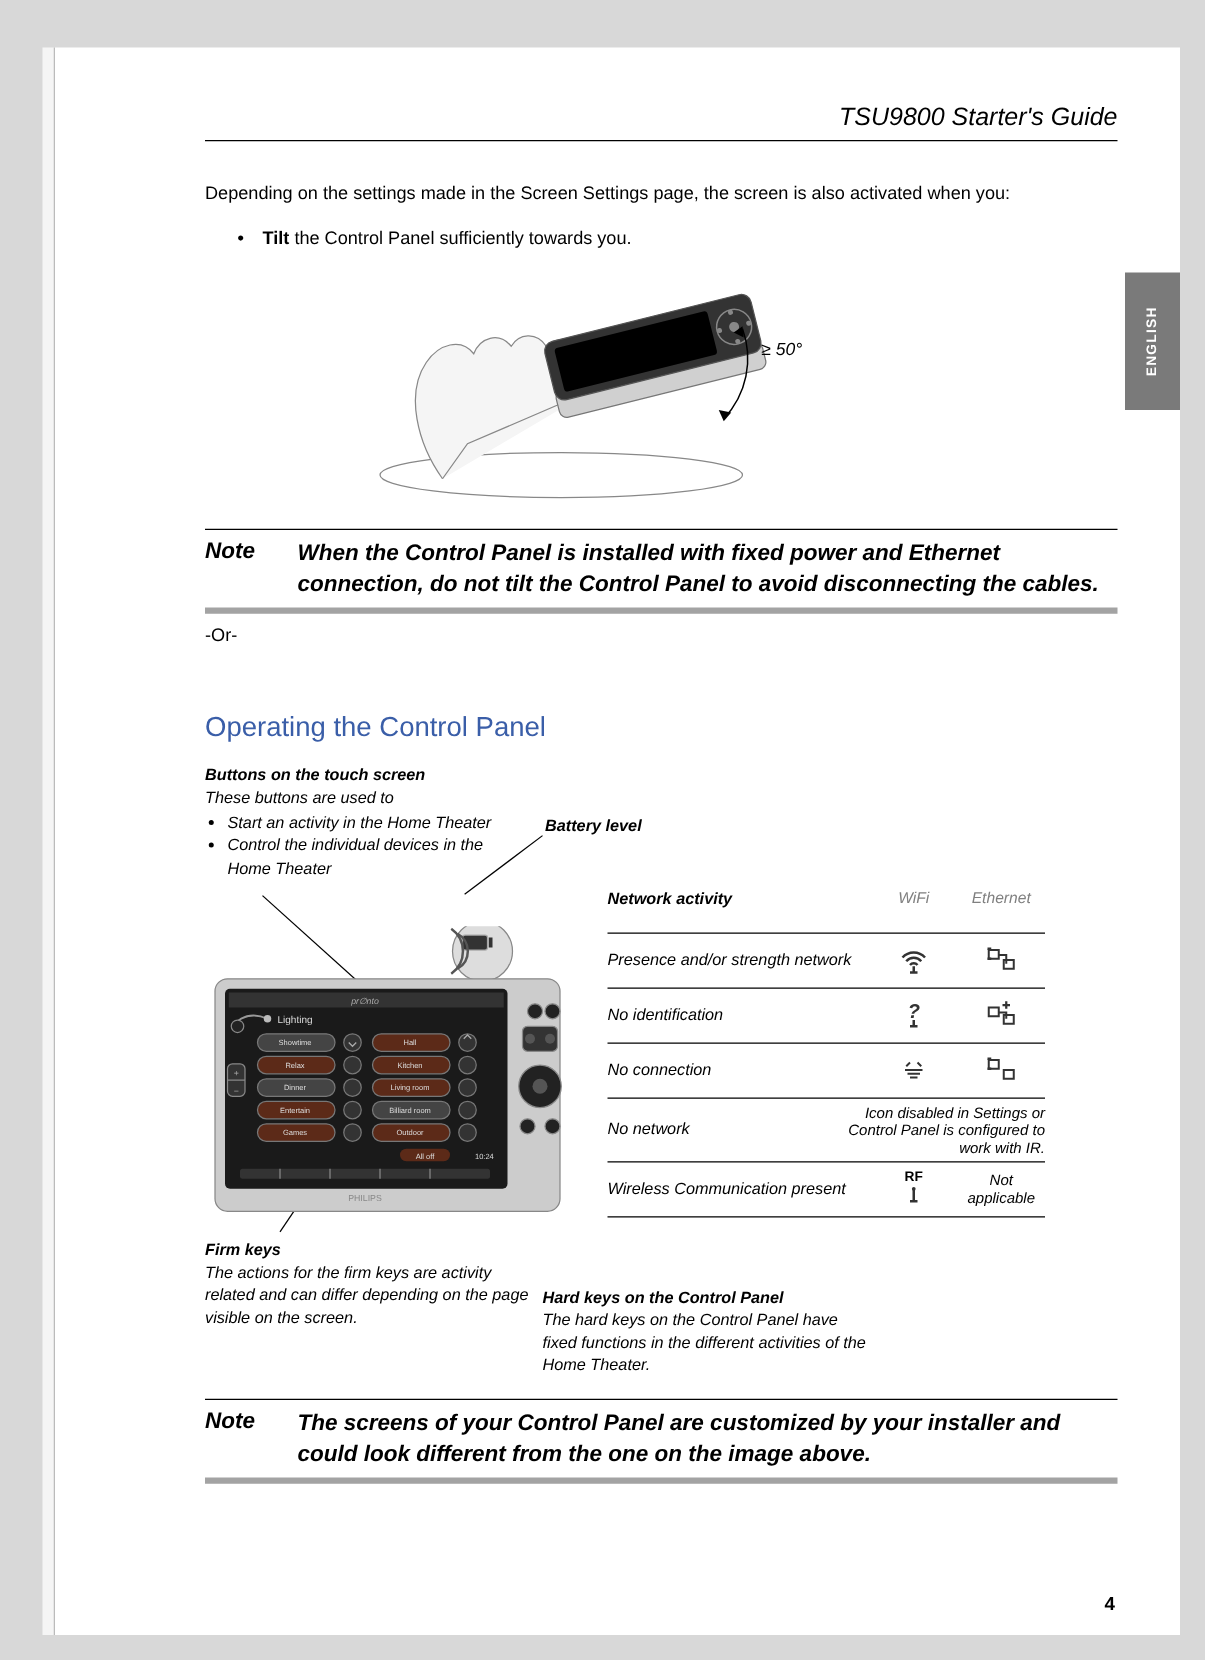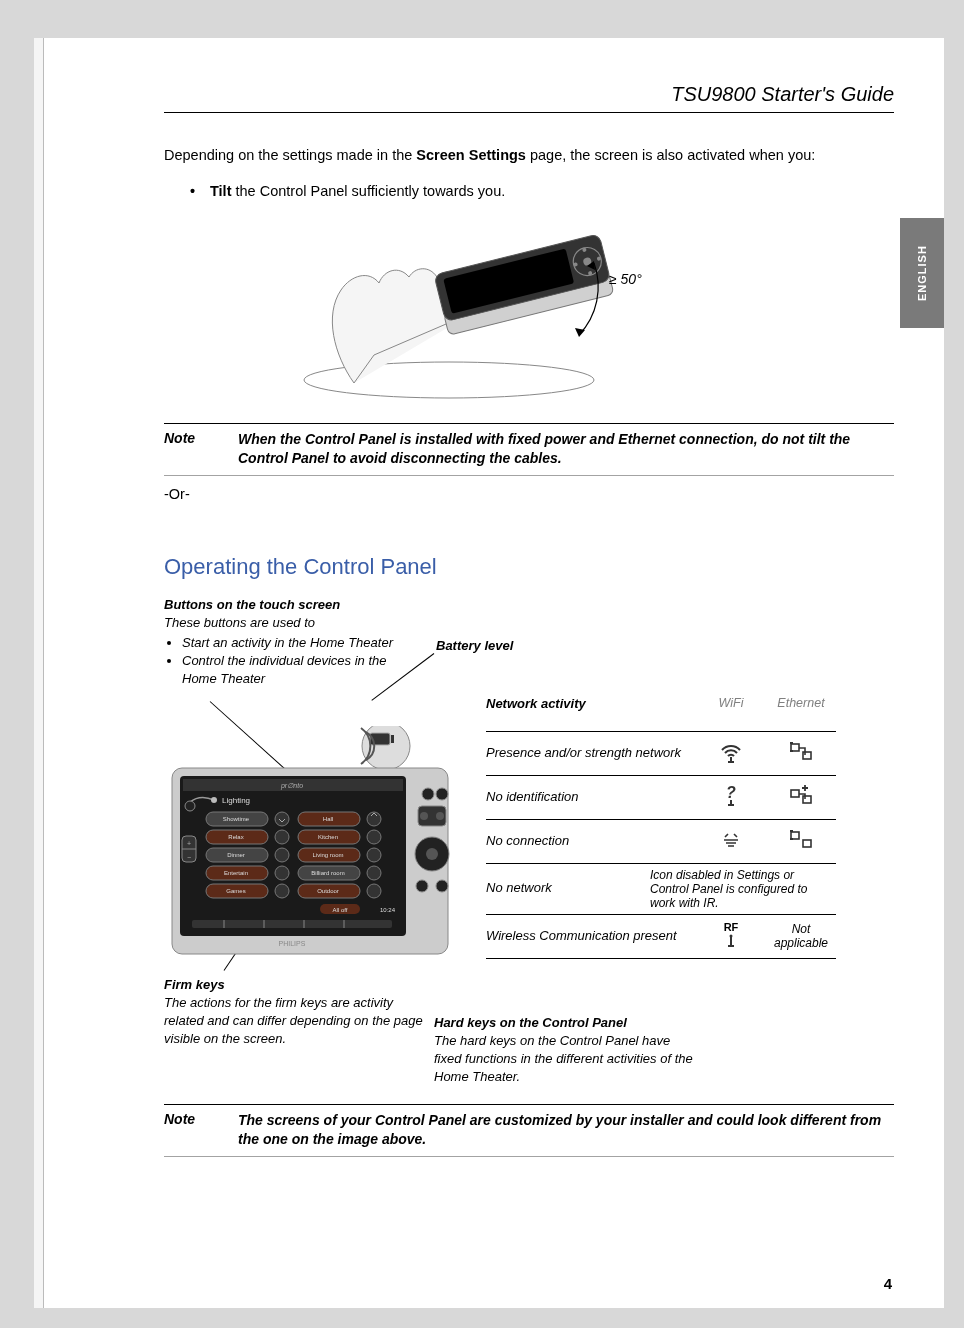--- a/index.html
+++ b/index.html
@@ -39,36 +39,36 @@
     font-size: 11px;
     font-weight: bold;
     letter-spacing: 1px;
     display: flex;
     align-items: center;
     justify-content: center;
     writing-mode: vertical-rl;
     transform: rotate(180deg);
   }
   .body-para { font-size: 14.5px; line-height: 1.5; margin-bottom: 14px; }
-  .body-para b { font-weight: bold; }
+  .body-para b { font-weight: normal; }
   ul.body-list { list-style: none; padding-left: 30px; margin-bottom: 12px; }
   ul.body-list li { position: relative; font-size: 14.5px; line-height: 1.5; padding-left: 16px; }
   ul.body-list li::before { content: "•"; position: absolute; left: -4px; font-weight: bold; }
   .tilt-fig {
     width: 500px; height: 190px; margin: 0 auto 18px auto; position: relative;
   }
   .tilt-svg { width: 100%; height: 100%; }
   .tilt-label { position: absolute; left: 330px; top: 56px; font-style: italic; font-size: 14px; }
   .note-row {
     border-top: 1px solid #000;
-    border-bottom: 1px solid #a3a3a3;
+    border-bottom: 5px solid #a3a3a3;
     display: flex;
     padding: 6px 0;
     margin: 4px 0 10px 0;
-    font-size: 14px;
+    font-size: 18px;
     justify-content: center;
   }
   .note-label { font-weight: bold; font-style: italic; width: 74px; flex-shrink: 0; }
   .note-text { font-style: italic; line-height: 1.4; font-weight: bold; }
   .or-text { font-size: 14.5px; margin-bottom: 10px; }
   h2.section {
     color: #3a5ea8;
     font-size: 22px;
     font-weight: normal;
     margin: 52px 0 16px 0;
@@ -104,21 +104,21 @@
   .net-table .hdr {
     display: flex; align-items: flex-start; border-bottom: 1px solid #000; padding-bottom: 20px;
   }
   .net-table .hdr .lbl { flex: 1; font-weight: bold; font-style: italic; }
   .net-table .hdr .col { width: 70px; text-align: center; font-style: italic; color: #808080; font-size: 12.5px; }
   .net-table .row {
     display: flex; align-items: center; border-bottom: 1px solid #000; min-height: 44px; padding: 4px 0;
   }
   .net-table .row .lbl { flex: 1; font-style: italic; line-height: 1.3; }
   .net-table .row .col { width: 70px; text-align: center; font-style: italic; font-size: 12px; line-height: 1.2; }
-  .net-table .note-span { font-style: italic; font-size: 12px; width: 190px; text-align: left; padding-left: 4px; margin-left: 30px; }
+  .net-table .note-span { font-style: italic; font-size: 12px; width: 190px; text-align: right; padding-left: 4px; margin-left: 30px; }
   .icon-box svg { width: 26px; height: 26px; }
 
   .pagenum { position: absolute; right: 52px; bottom: 16px; font-size: 15px; font-weight: bold; }
   .spine { position: absolute; left: 34px; top: 38px; width: 10px; height: 1270px; border-right: 1px solid #bbb; background: #f5f5f5; }
 </style>
 </head>
 <body>
 
 <div class="spine"></div>
 <div class="page">

